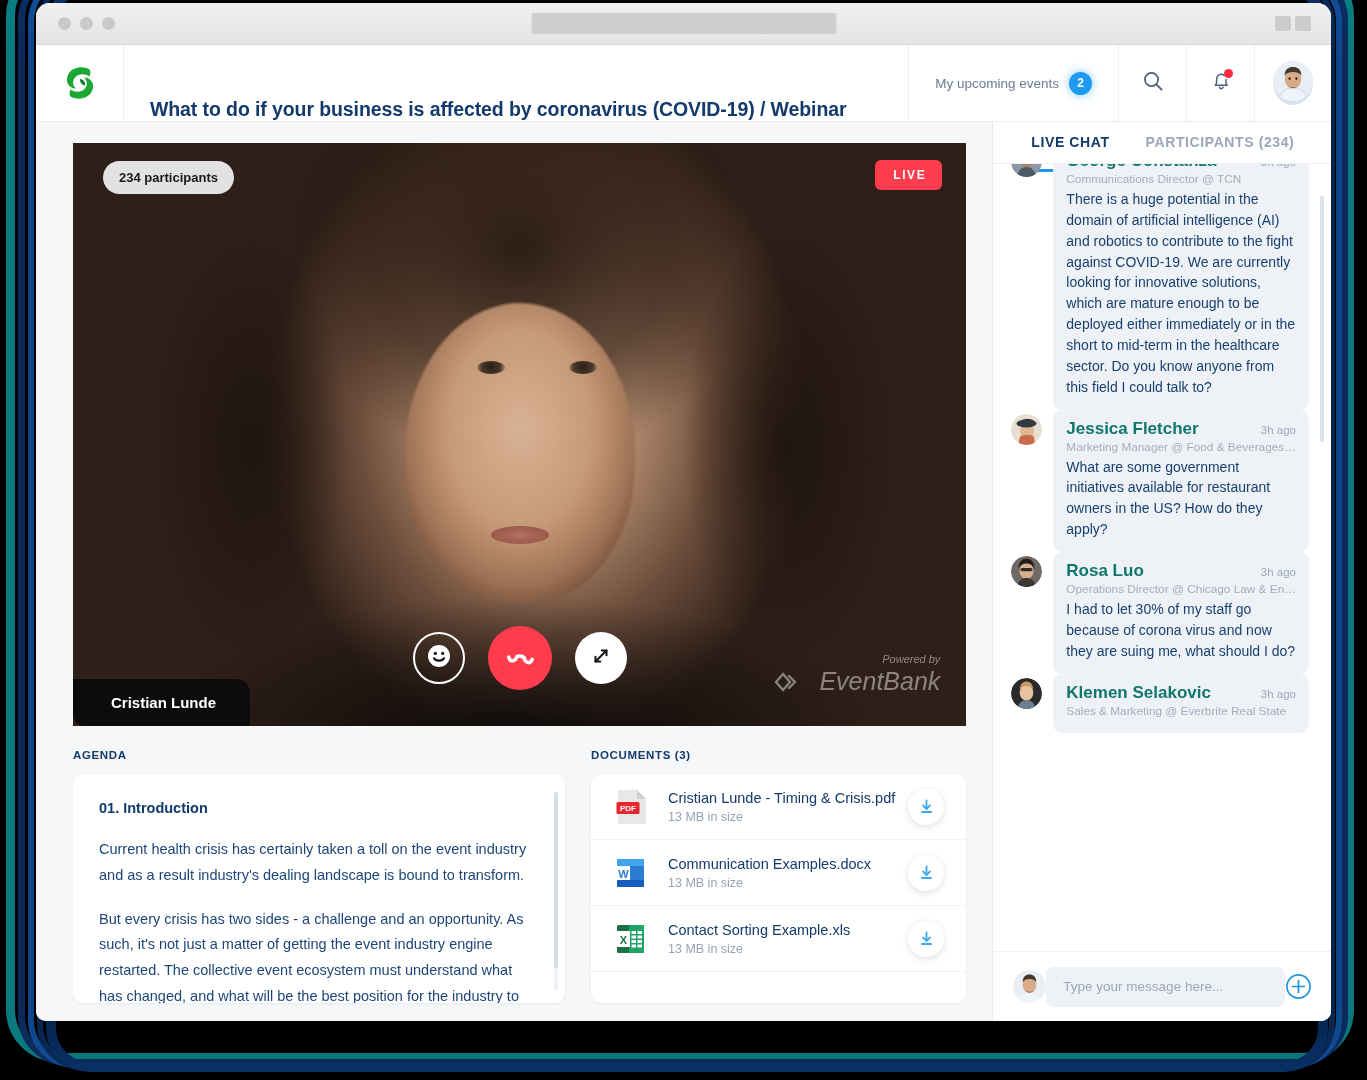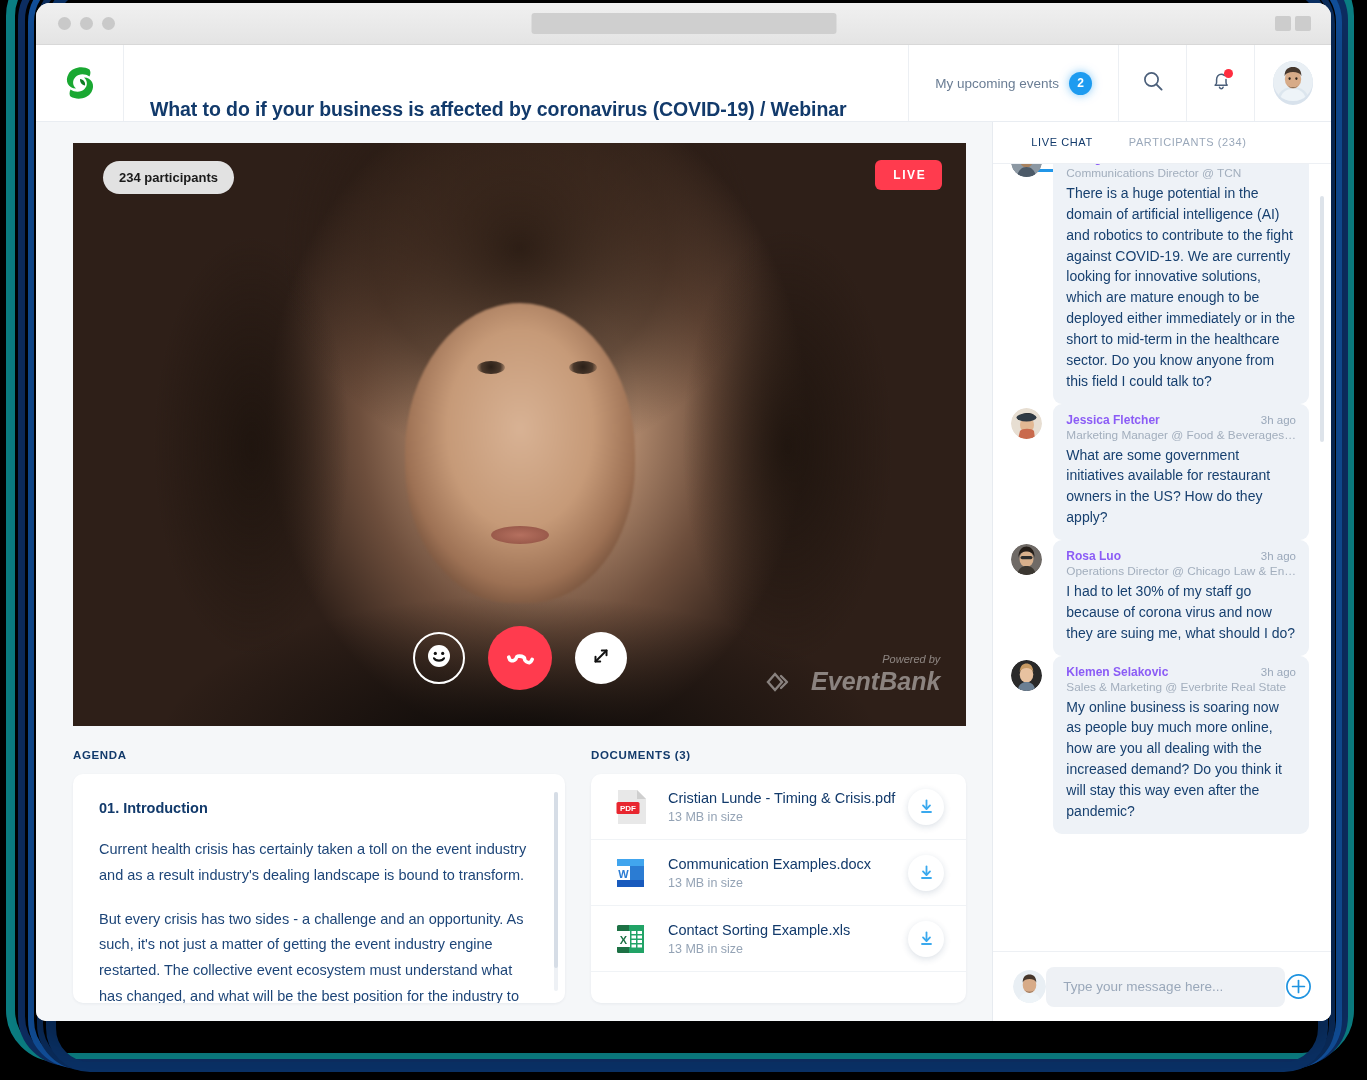--- a/index.html
+++ b/index.html
@@ -229,21 +229,21 @@
   #ctrl-hangup { width: 64px; height: 64px; background: #ff3b4e; }
   #ctrl-expand { width: 52px; height: 52px; background: #ffffff; }
   #powered-by {
     position: absolute; right: 26px; bottom: 30px;
     text-align: right;
     pointer-events: none;
   }
   #powered-label { font-size: 11px; color: rgba(255,255,255,0.45); font-style: italic; display:block; margin-bottom: 2px; }
   #powered-brand {
     display: flex; align-items: center; gap: 19px;
-    font-size: 25px; font-weight: bold; font-style: italic;
+    font-size: 25px; font-weight: normal; font-style: italic;
     color: rgba(255,255,255,0.45);
   }
 
   
   #lower-row {
     display: flex;
     gap: 26px;
     margin-top: 23px;
   }
   #agenda-col { width: 492px; }
@@ -310,21 +310,21 @@
   #chat-tabs {
     display: flex;
     height: 42px;
     padding: 0 0 0 38px;
     gap: 36px;
     border-bottom: 1px solid #edf0f4;
     flex: 0 0 auto;
     background: #fff;
   }
   .chat-tab {
-    font-size: 11px; font-weight: normal; letter-spacing: 0.6px;
+    font-size: 14px; font-weight: bold; letter-spacing: 0.6px;
     color: #9aa8ba;
     display: flex; align-items: center;
     position: relative;
     cursor: pointer;
     padding-bottom: 2px;
   }
   .chat-tab.active { color: #123a6b; }
   .chat-tab.active::after {
     content: "";
     position: absolute; left: 0; right: 0; bottom: -9px;
@@ -342,21 +342,21 @@
     width: 31px; height: 31px; border-radius: 50%;
     flex: 0 0 auto; margin-top: 4px; overflow: hidden;
   }
   .chat-bubble {
     flex: 1; min-width: 0;
     background: #eef2f7;
     border-radius: 9px;
     padding: 9px 13px 12px 13px;
   }
   .chat-top { display: flex; align-items: baseline; gap: 8px; }
-  .chat-name { font-size: 12px; font-weight: bold; color: #8b5cf6; flex: 1; }
+  .chat-name { font-size: 17px; font-weight: bold; color: #0f766e; flex: 1; }
   .chat-time { font-size: 11.5px; color: #9aa8ba; flex: 0 0 auto; }
   .chat-role {
     font-size: 11.8px; color: #a2aebd; margin: 1px 0 3px 0;
     white-space: nowrap; overflow: hidden; text-overflow: ellipsis;
   }
   .chat-text { font-size: 14px; line-height: 1.49; color: #17406f; }
   #chat-scrollbar-track {
     position: absolute; right: 7px; top: 32px; bottom: 10px; width: 4px;
     background: transparent;
   }
@@ -483,20 +483,21 @@
       <div id="video-stage">
         <div id="video-bg"></div>
         <div id="video-hair"></div>
         <div id="video-face"></div>
         <div class="vid-eye" id="vid-eye-l"></div>
         <div class="vid-eye" id="vid-eye-r"></div>
         <div id="vid-lips"></div>
 
         <div id="participants-pill">234 participants</div>
         <div id="live-badge">LIVE</div>
+        <div id="speaker-name-bar">Cristian Lunde</div>
 
         <div id="video-controls">
           <div class="ctrl" id="ctrl-emoji">
             <span>
               <svg width="28" height="28" viewBox="0 0 28 28" aria-hidden="true">
                 <circle cx="14" cy="14" r="11" fill="#ffffff"></circle>
                 <circle cx="10.3" cy="11.4" r="1.6" fill="#111111"></circle>
                 <circle cx="17.7" cy="11.4" r="1.6" fill="#111111"></circle>
                 <path d="M9 16.3 C10.6 19.4 17.4 19.4 19 16.3" fill="none" stroke="#111111" stroke-width="2.1" stroke-linecap="round"></path>
               </svg>
@@ -739,21 +740,20 @@
                   <path d="M6.5 31 C7.5 24.5 11 22 15.5 22 C20 22 23.5 24.5 24.5 31 Z" fill="#6b7f93"></path>
                 </g>
               </svg>
             </span>
             <span class="chat-bubble">
               <span class="chat-top" style="display:flex">
                 <span class="chat-name">Klemen Selakovic</span>
                 <span class="chat-time">3h ago</span>
               </span>
               <span class="chat-role" style="display:block">Sales &amp; Marketing @ Everbrite Real State</span>
-              <span class="chat-text" style="display:block">My online business is soaring now as people buy much more online, how are you all dealing with the increased demand? Do you think it will stay this way even after the pandemic?</span>
             </span>
           </div>
 
         </div>
         <div id="chat-scrollbar-track"></div>
         <div id="chat-scrollbar-thumb"></div>
       </div>
 
       <div id="chat-compose">
         <span id="compose-avatar">

